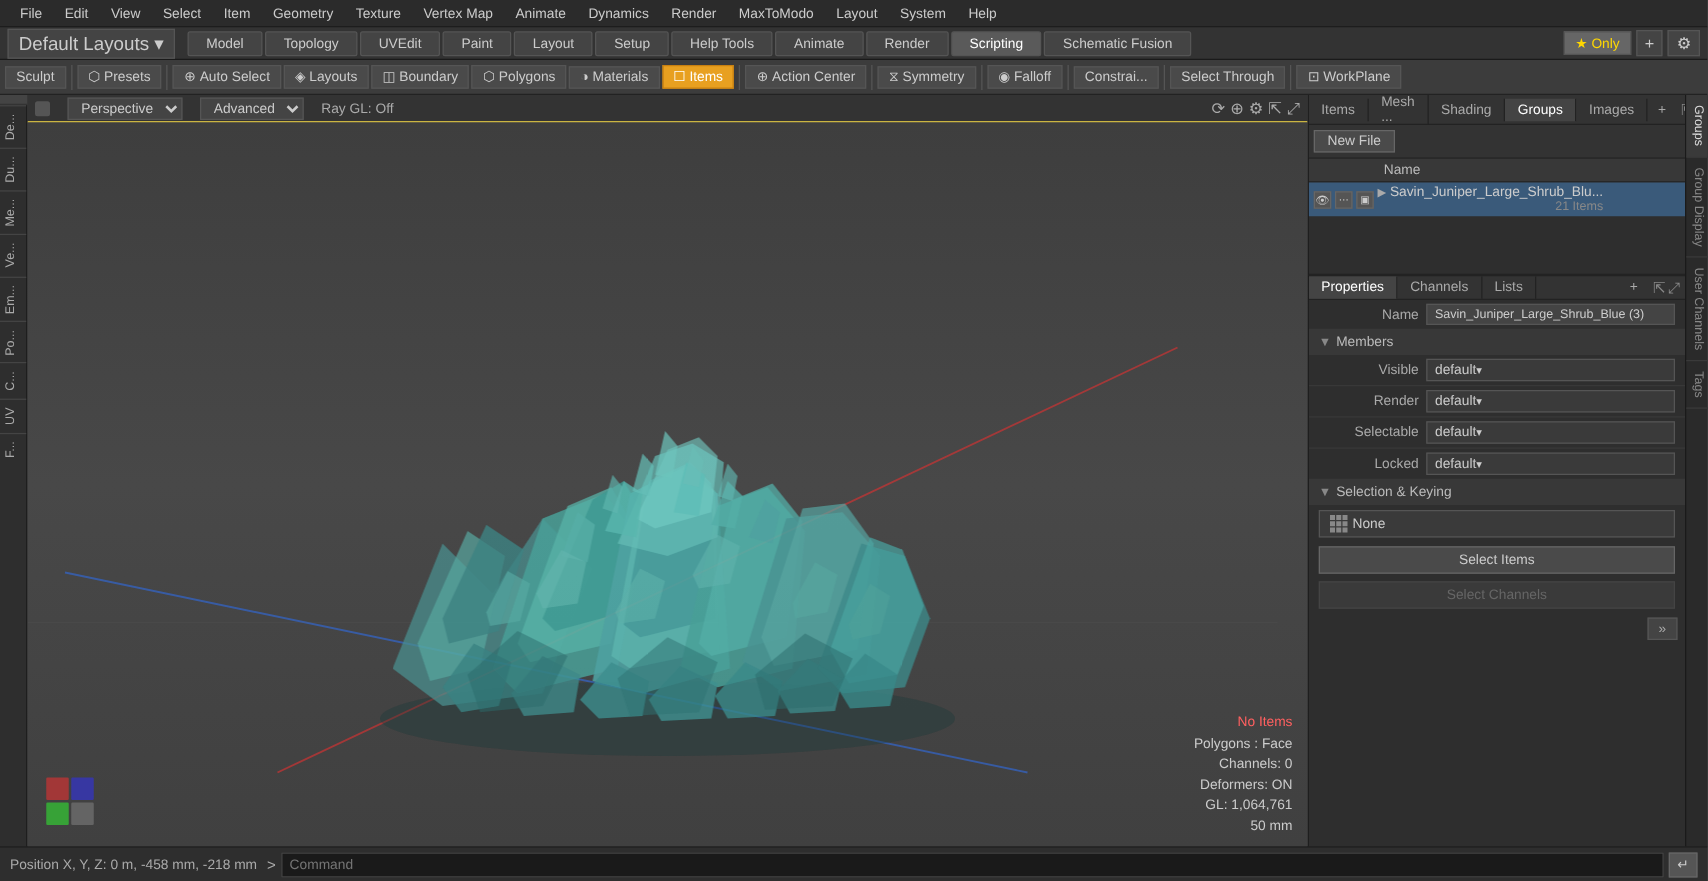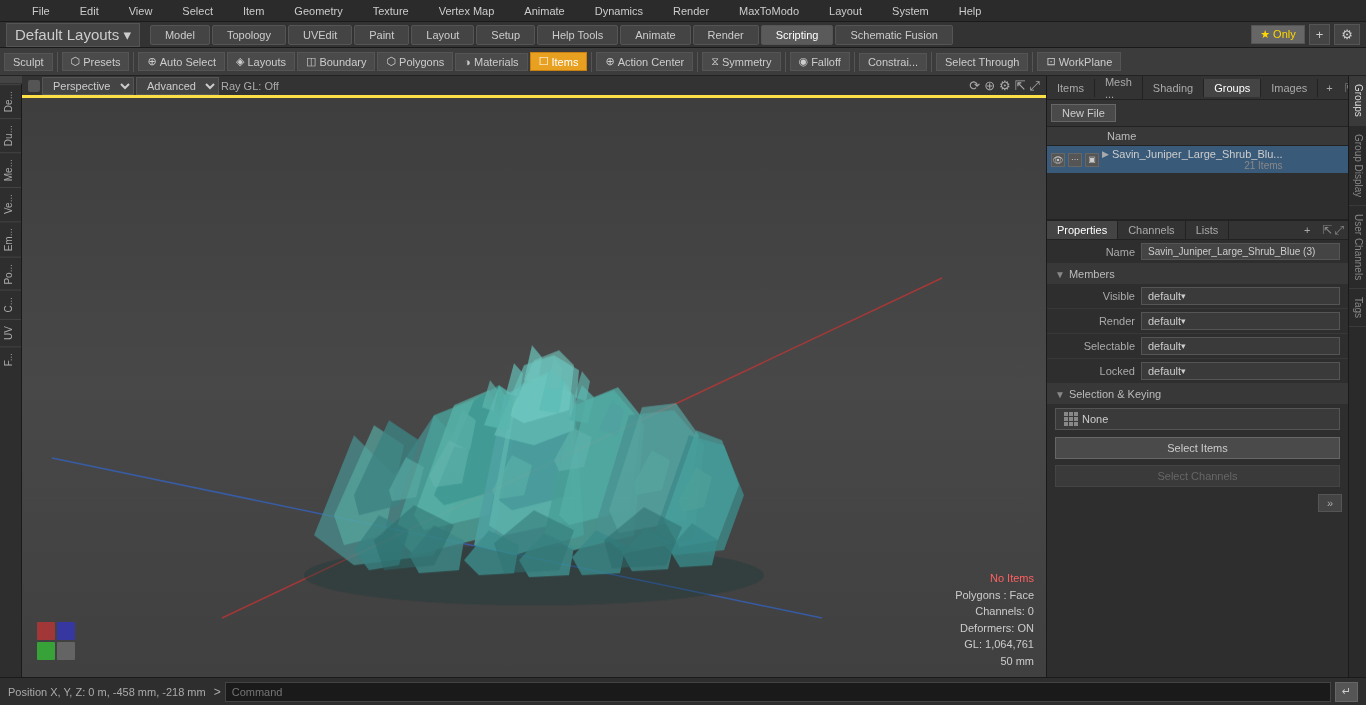--- a/index.html
+++ b/index.html
@@ -13,22 +13,22 @@
       overflow: hidden;
       position: relative;
     }
 
     
     #menu-bar {
       height: 22px;
       background: #2b2b2b;
       display: flex;
       align-items: center;
-      padding: 0 24px;
-      gap: 14px;
+      padding: 0 8px;
+      gap: 2px;
       border-bottom: 1px solid #1a1a1a;
     }
     .menu-item {
       padding: 2px 8px;
       color: #ccc;
       cursor: pointer;
       font-size: 11px;
     }
 
     
@@ -143,22 +143,22 @@
       background: #404040;
       position: relative;
       overflow: hidden;
     }
     #viewport-header {
       height: 22px;
       background: #333;
       display: flex;
       align-items: center;
       padding: 0 6px;
-      gap: 2px;
-      border-bottom: 3px solid #fde047;
+      gap: 14px;
+      border-bottom: 1px solid #fde047;
     }
     .vp-dropdown {
       background: #444;
       border: 1px solid #555;
       color: #ccc;
       padding: 1px 6px;
       font-size: 11px;
       cursor: pointer;
     }
     .vp-icons { margin-left: auto; display: flex; gap: 4px; align-items: center; }

